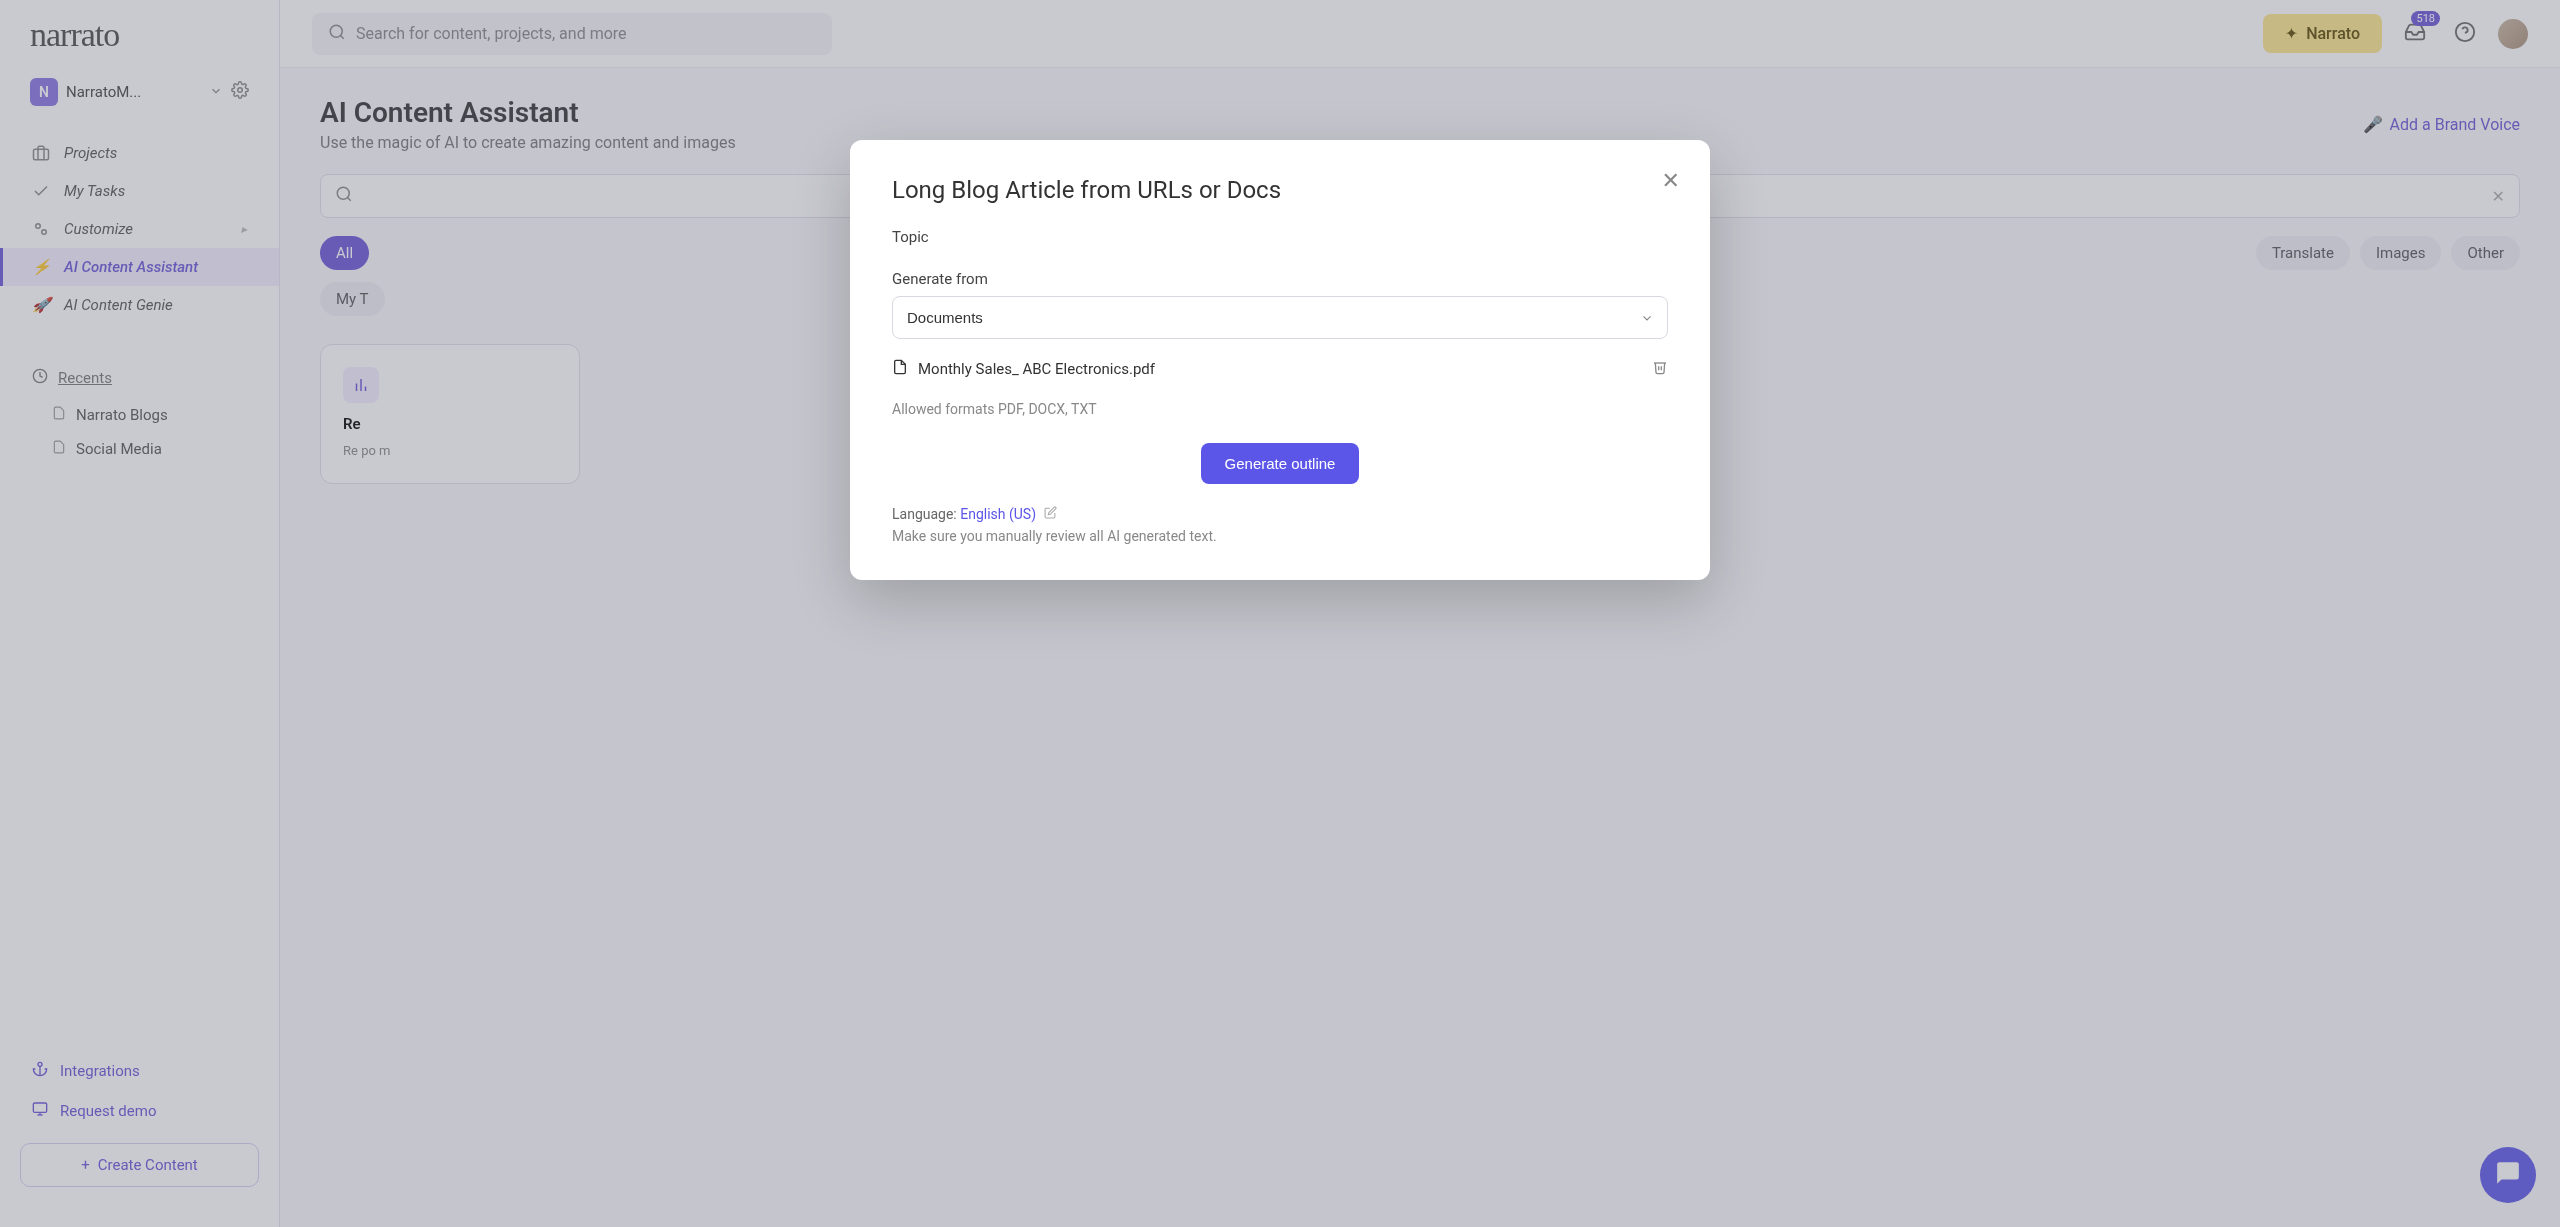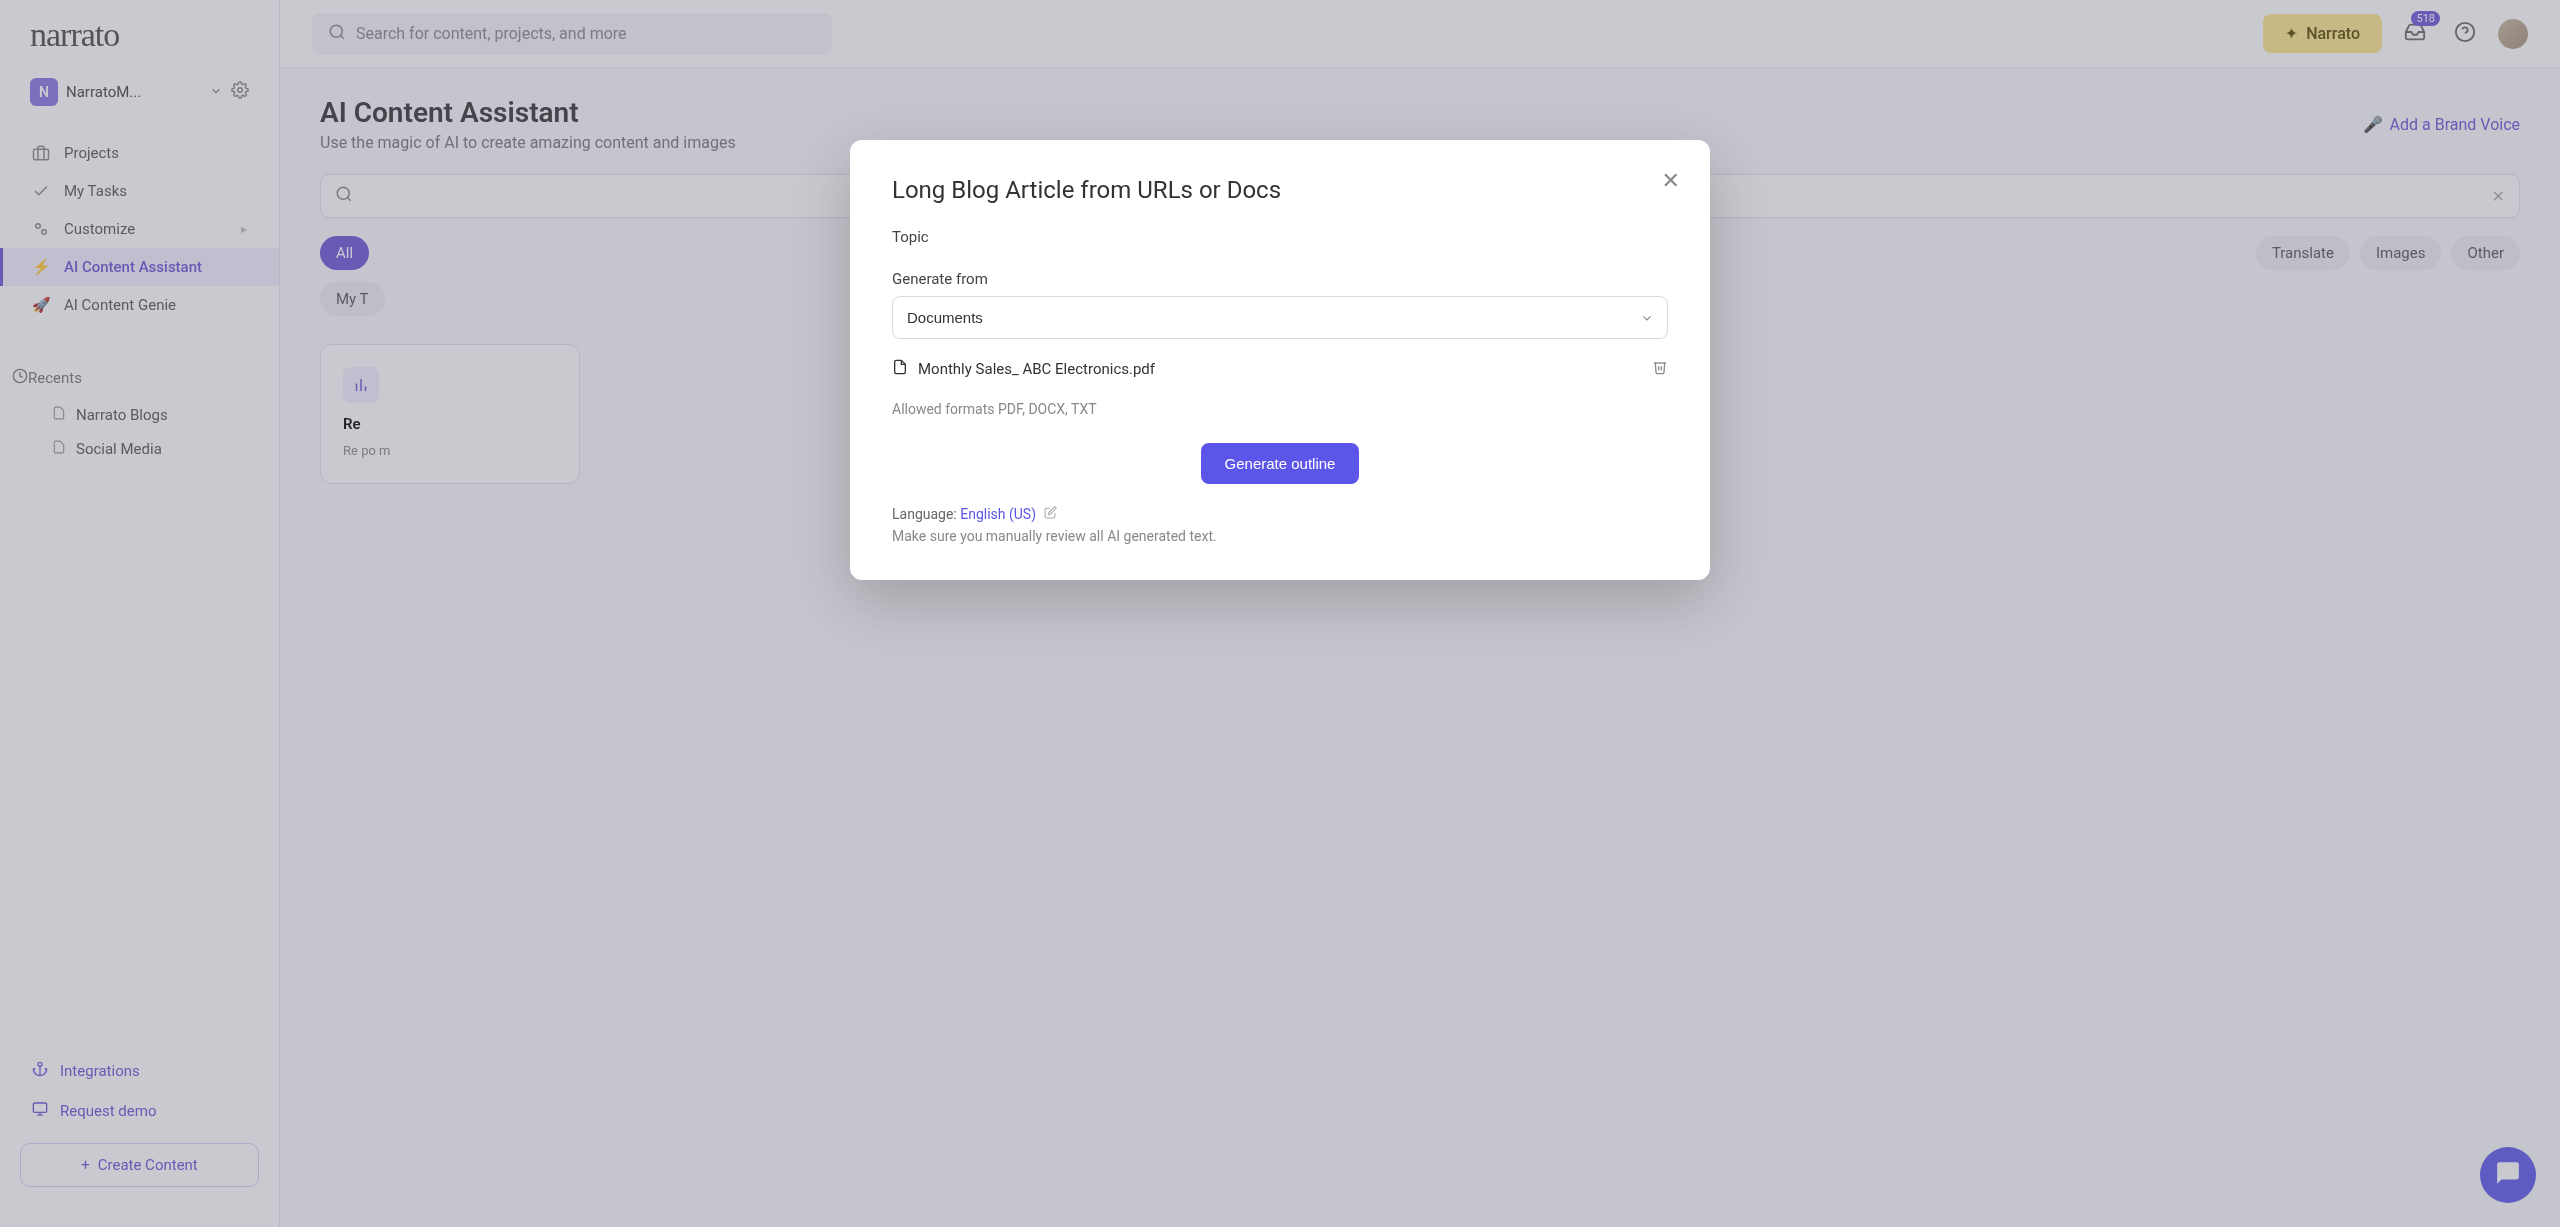--- a/index.html
+++ b/index.html
@@ -58,38 +58,41 @@
     .ws-chevron, .ws-gear { color: #888; }
     .nav-list { padding-top: 16px; }
     .nav-item {
       display: flex;
       align-items: center;
       gap: 12px;
       padding: 10px 32px;
       color: #555;
       font-size: 15px;
       cursor: pointer;
+      font-style: italic;
     }
     .nav-item.active {
       background: #f1eefe;
       color: #6a56d8;
       font-weight: 500;
       border-left: 3px solid #6a56d8;
       padding-left: 29px;
     }
     .nav-item .icon { width: 20px; display: inline-flex; color: #888; }
     .nav-item.active .icon { color: #6a56d8; }
     .nav-item .chevron { margin-left: auto; color: #bbb; font-size: 12px; }
     .section-label {
       display: flex;
       align-items: center;
-      padding: 14px 12px 10px;
+      gap: 10px;
+      padding: 14px 32px 10px;
       color: #777;
       font-size: 15px;
       margin-top: 30px;
+      text-decoration: underline;
     }
     .recent-item {
       display: flex;
       align-items: center;
       gap: 10px;
       padding: 8px 32px 8px 52px;
       color: #555;
       font-size: 15px;
     }
     .recent-item .file-icon { color: #999; }

